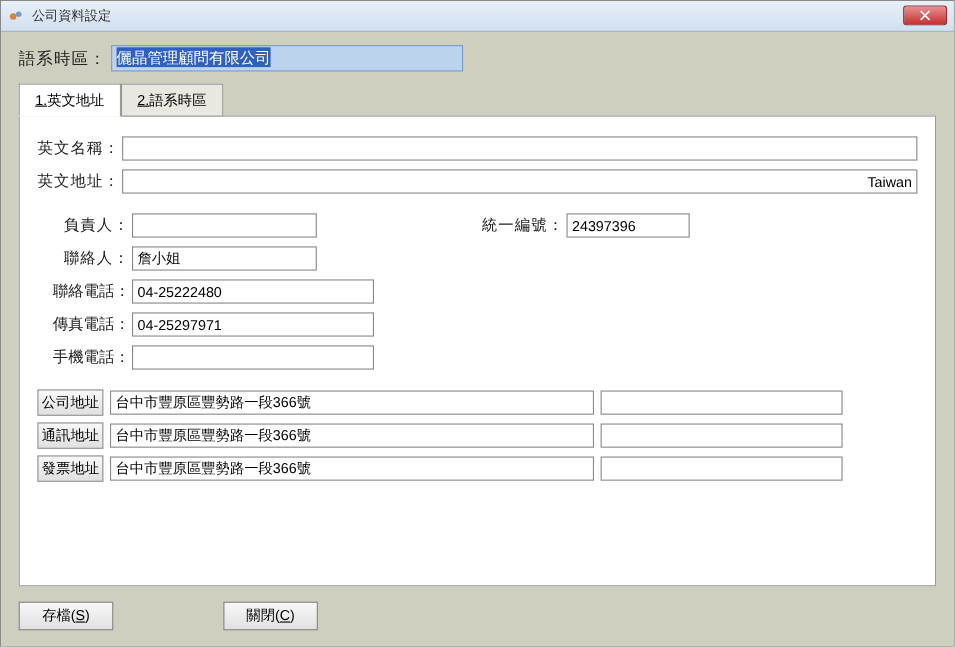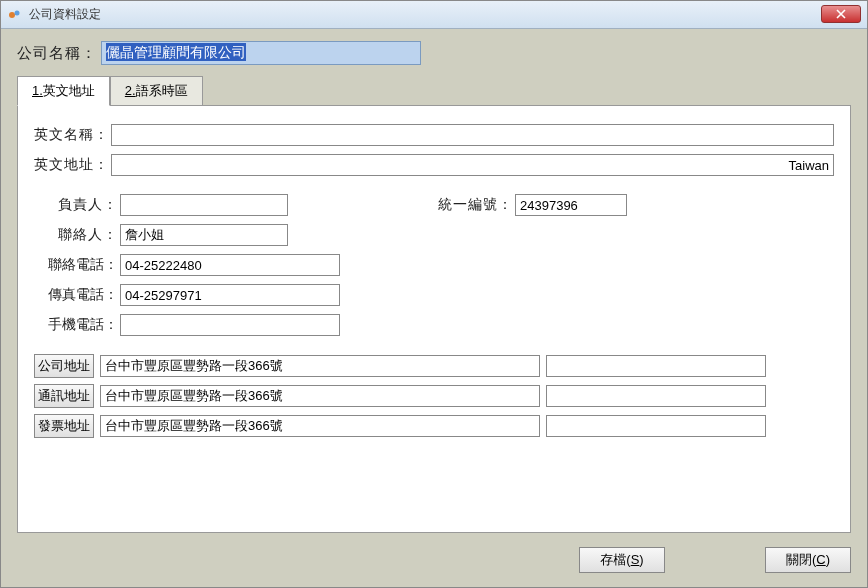--- a/index.html
+++ b/index.html
@@ -163,21 +163,21 @@
   background: linear-gradient(to bottom, #f8f8f8, #e0e0e0);
   font-size: 13px;
   font-family: inherit;
   cursor: pointer;
   padding: 0;
 }
 .addr-input1 { width: 440px; height: 22px; border:1px solid #888; padding:2px 4px; font-size:13px; font-family:inherit; }
 .addr-input2 { width: 220px; height: 22px; border:1px solid #888; padding:2px 4px; font-size:13px; font-family:inherit; }
 .button-bar {
   display: flex;
-  justify-content: flex-end;
+  justify-content: flex-start;
   gap: 100px;
   padding-top: 14px;
 }
 .action-btn {
   width: 86px;
   height: 26px;
   border: 1px solid #888;
   background: linear-gradient(to bottom, #f8f8f8, #e0e0e0);
   font-size: 13px;
   font-family: inherit;
@@ -201,21 +201,21 @@
     <div class="close-btn">
       <svg viewBox="0 0 10 10">
           <path d="M1 1 L9 9 M9 1 L1 9" stroke="#fff" stroke-width="1.6"></path>
         </svg>
     </div>
   </div>
 
   <div class="content">
 
     <div class="company-name-row">
-      <span class="company-name-label">公司名稱：</span>
+      <span class="company-name-label">語系時區：</span>
       <div class="company-name-input selected">
         <span class="sel">儷晶管理顧問有限公司</span>
       </div>
     </div>
 
     <div class="tabs">
       <div class="tab active">
         <span class="accel">1.</span><span>英文地址</span>
       </div>
       <div class="tab">

